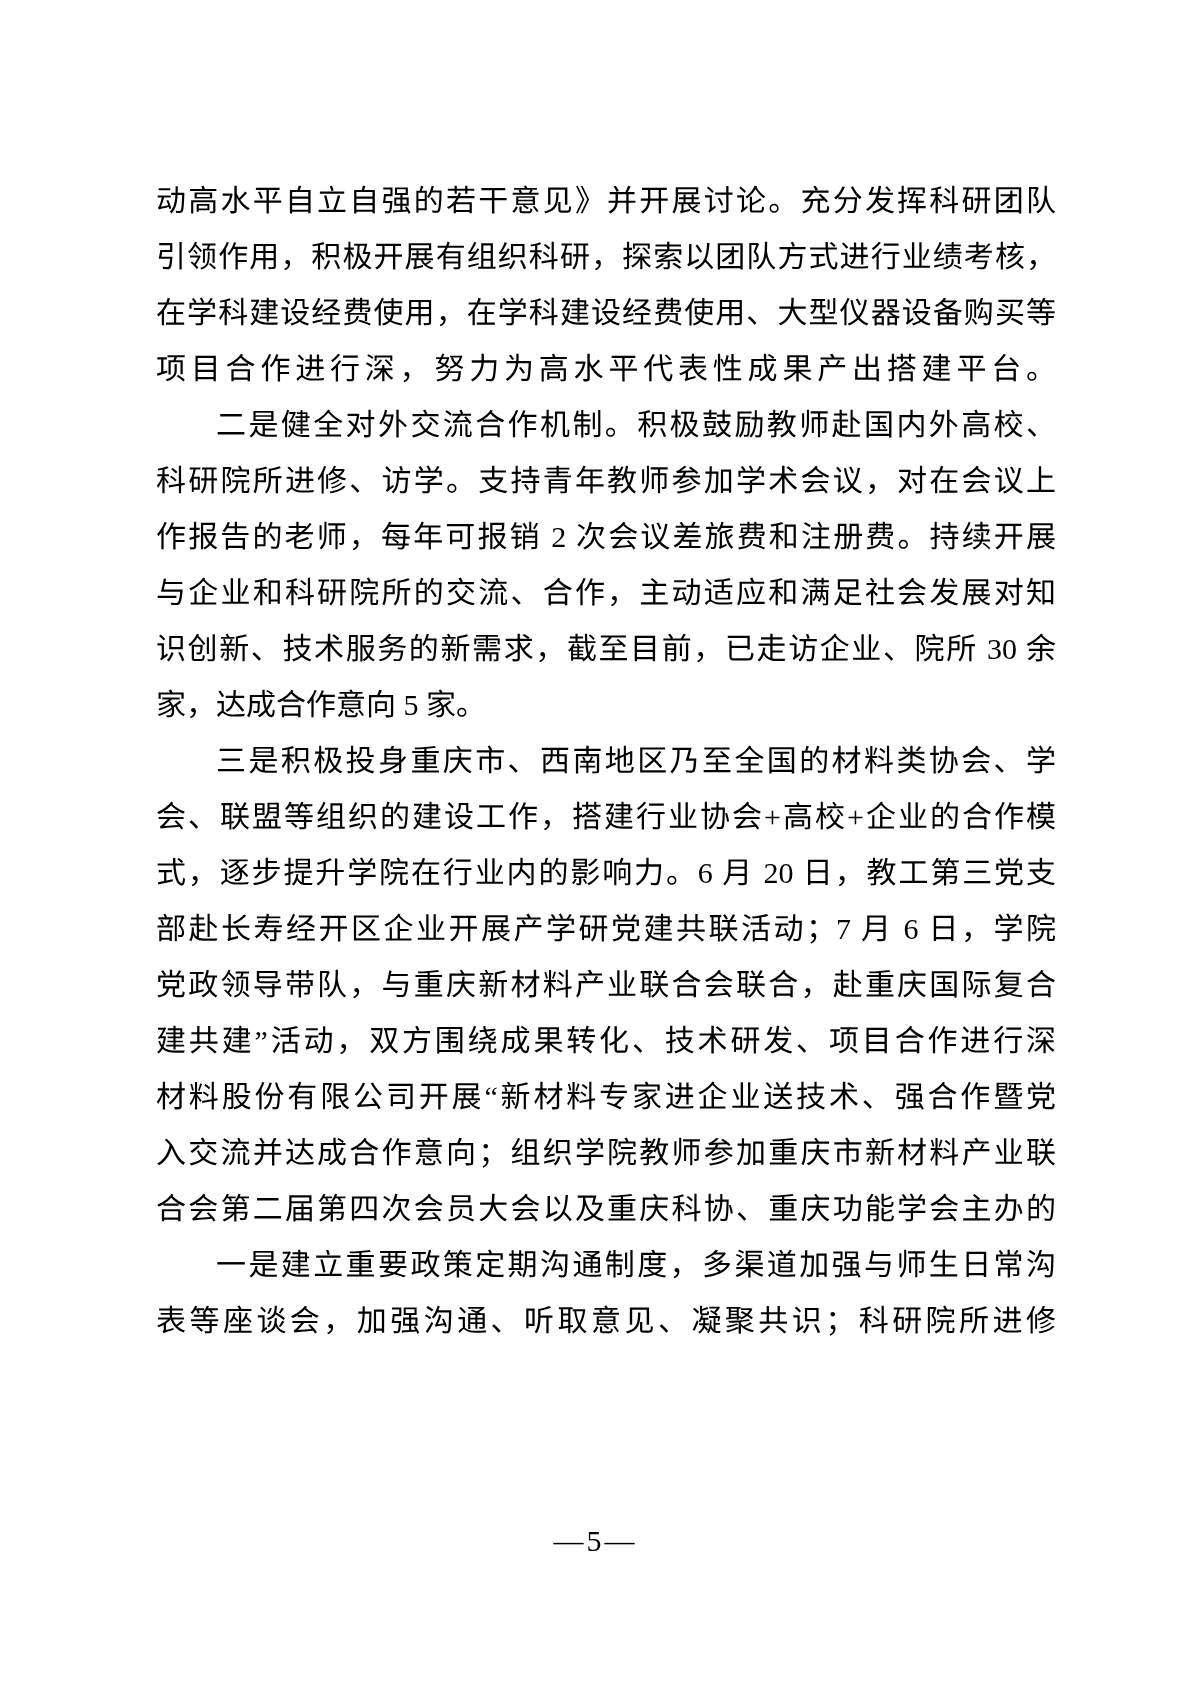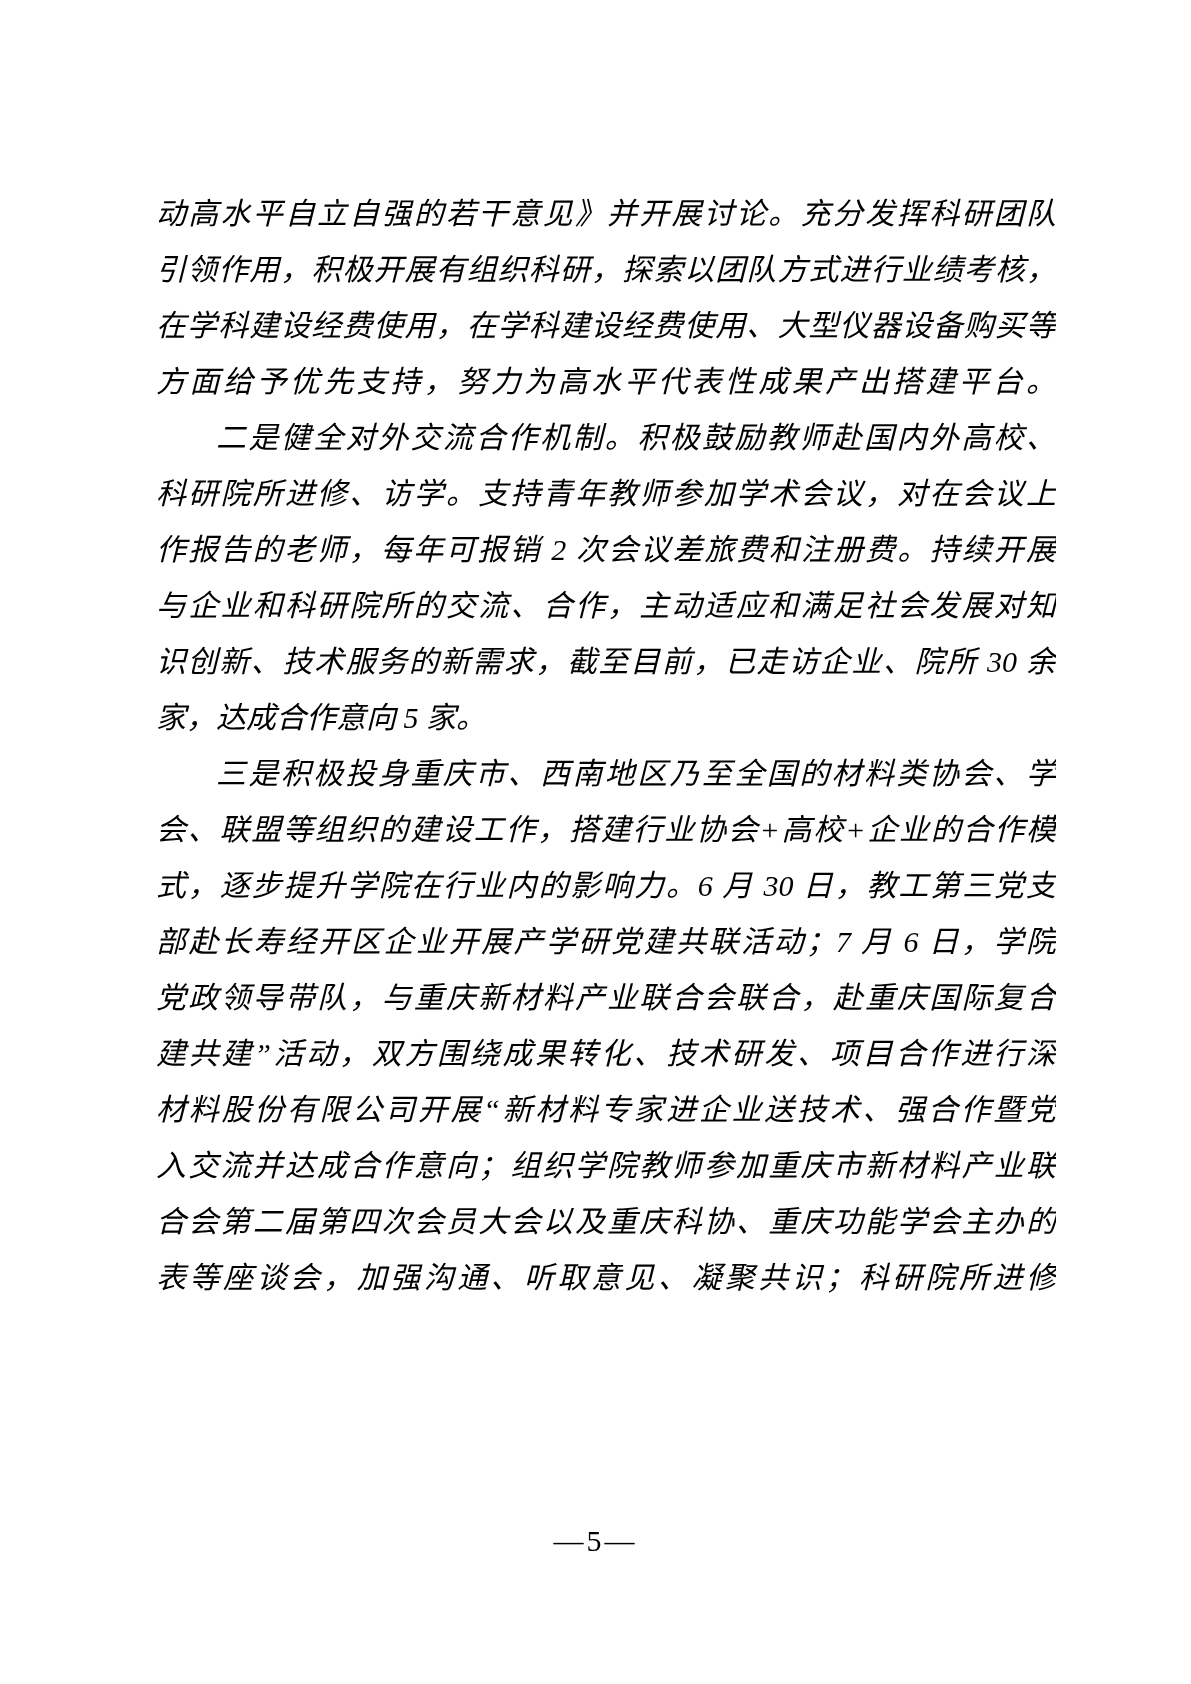--- a/index.html
+++ b/index.html
@@ -11,23 +11,22 @@
     position: relative;
     width: 1191px;
     height: 1684px;
     background: #ffffff;
     overflow: hidden;
     color: #000000;
   }
   .body-block {
     position: absolute;
     left: 156px;
-    top: 186px;
+    top: 173px;
     width: 900px;
-    font-style: italic;
   }
   .line {
     font-family: "Liberation Serif", "DejaVu Serif", serif;
     font-size: 30px;
     line-height: 56px;
     height: 56px;
     color: #000000;
     white-space: normal;
     overflow: hidden;
   }
@@ -61,32 +60,33 @@
   }
 </style>
 </head>
 <body>
 
 <div class="page">
   <div class="body-block" id="lines-container">
       <div class="line just">动高水平自立自强的若干意见》并开展讨论。充分发挥科研团队</div>
       <div class="line just">引领作用，积极开展有组织科研，探索以团队方式进行业绩考核，</div>
       <div class="line just">在学科建设经费使用，在学科建设经费使用、大型仪器设备购买等</div>
-      <div class="line just">方面给予优先支持，努力为高水平代表性成果产出搭建平台。</div>
+      <div class="line just">项目合作进行深，努力为高水平代表性成果产出搭建平台。</div>
       <div class="line just indent">二是健全对外交流合作机制。积极鼓励教师赴国内外高校、</div>
       <div class="line just">科研院所进修、访学。支持青年教师参加学术会议，对在会议上</div>
       <div class="line just">作报告的老师，每年可报销 2 次会议差旅费和注册费。持续开展</div>
       <div class="line just">与企业和科研院所的交流、合作，主动适应和满足社会发展对知</div>
       <div class="line just">识创新、技术服务的新需求，截至目前，已走访企业、院所 30 余</div>
       <div class="line nojust">家，达成合作意向 5 家。</div>
       <div class="line just indent">三是积极投身重庆市、西南地区乃至全国的材料类协会、学</div>
       <div class="line just">会、联盟等组织的建设工作，搭建行业协会+高校+企业的合作模</div>
-      <div class="line just">式，逐步提升学院在行业内的影响力。6 月 30 日，教工第三党支</div>
+      <div class="line just">式，逐步提升学院在行业内的影响力。6 月 20 日，教工第三党支</div>
       <div class="line just">部赴长寿经开区企业开展产学研党建共联活动；7 月 6 日，学院</div>
       <div class="line just">党政领导带队，与重庆新材料产业联合会联合，赴重庆国际复合</div>
       <div class="line just">建共建”活动，双方围绕成果转化、技术研发、项目合作进行深</div>
       <div class="line just">材料股份有限公司开展“新材料专家进企业送技术、强合作暨党</div>
       <div class="line just">入交流并达成合作意向；组织学院教师参加重庆市新材料产业联</div>
       <div class="line just">合会第二届第四次会员大会以及重庆科协、重庆功能学会主办的</div>
+      <div class="line just indent">一是建立重要政策定期沟通制度，多渠道加强与师生日常沟</div>
       <div class="line just">表等座谈会，加强沟通、听取意见、凝聚共识；科研院所进修</div>
     </div>
   <div class="footer">—5—</div>
 </div>
 
 </body></html>

